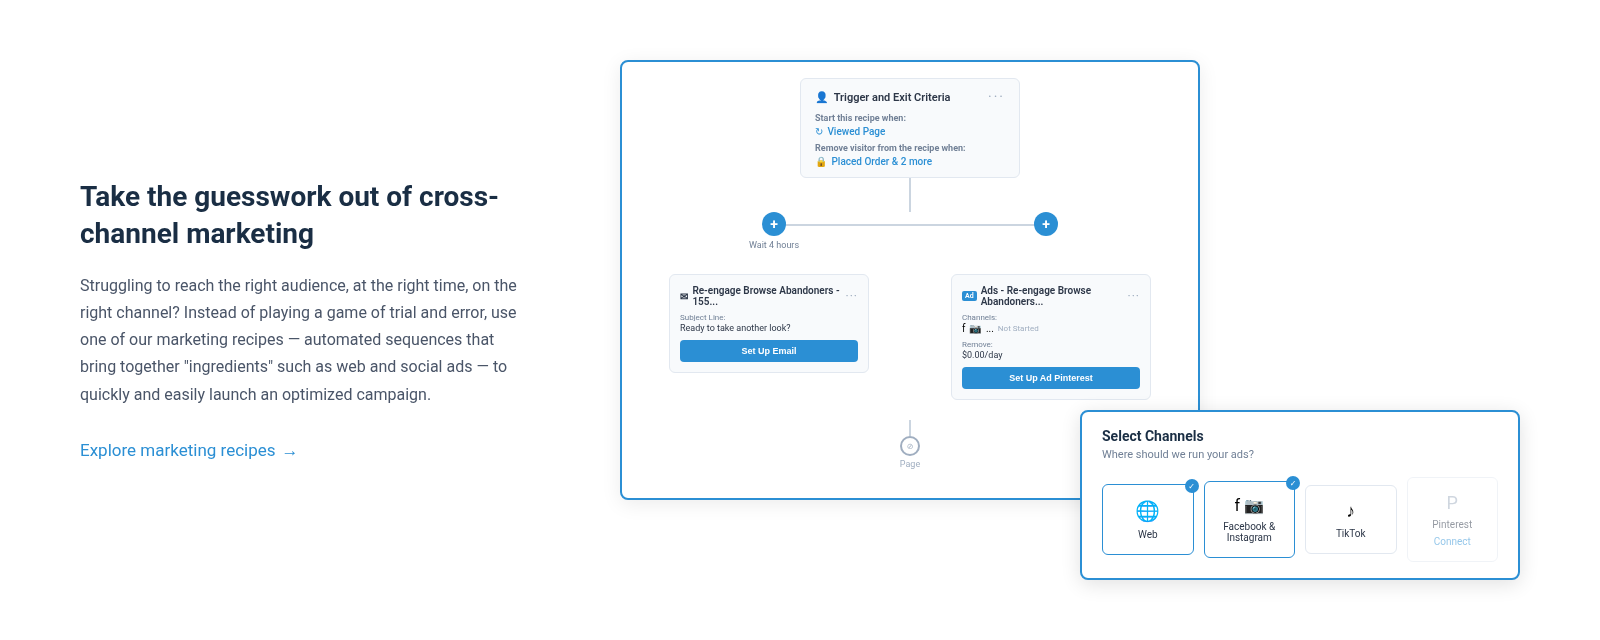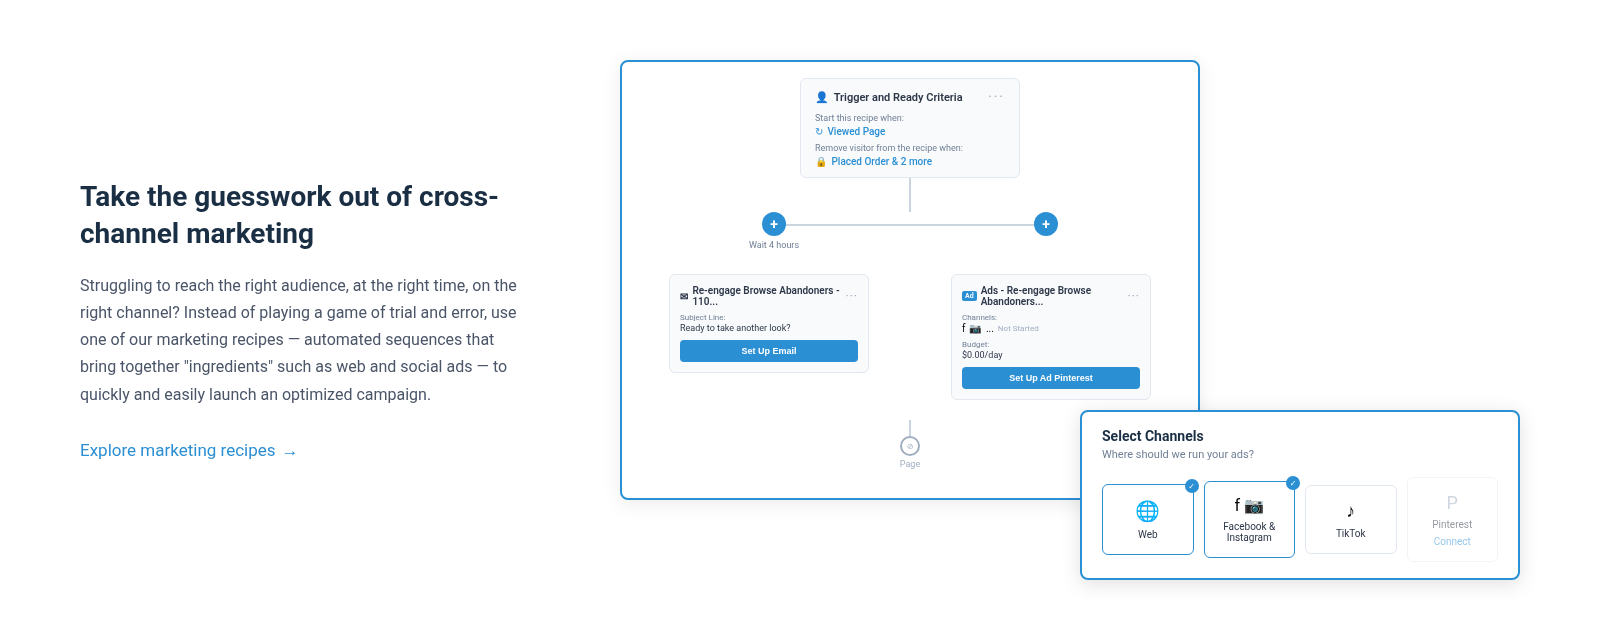--- a/index.html
+++ b/index.html
@@ -92,20 +92,21 @@
     }
     .trigger-dots {
       font-size: 14px;
       color: #a0aec0;
       letter-spacing: 2px;
     }
     .trigger-label {
       font-size: 9px;
       color: #718096;
       margin-bottom: 3px;
+      font-weight: bold;
     }
     .trigger-value {
       font-size: 10px;
       color: #2b8fd4;
       font-weight: 500;
       display: flex;
       align-items: center;
       gap: 4px;
       margin-bottom: 6px;
     }
@@ -380,21 +381,21 @@
   </div>
 
   <div class="right-panel">
 
     <div class="workflow-card">
 
       <div class="trigger-box">
         <div class="trigger-header">
           <div class="trigger-title">
             <span style="font-size:11px;">👤</span>
-            <span>Trigger and Ready Criteria</span>
+            <span>Trigger and Exit Criteria</span>
           </div>
           <span class="trigger-dots">···</span>
         </div>
         <div class="trigger-label">Start this recipe when:</div>
         <div class="trigger-value">
           <span style="color:#2b8fd4;">↻</span>
           <span>Viewed Page</span>
         </div>
         <div class="trigger-label">Remove visitor from the recipe when:</div>
         <div class="trigger-value2">
@@ -414,21 +415,21 @@
           <div class="node-circle">+</div>
         </div>
       </div>
 
       <div class="branch-container">
 
         <div class="email-card">
           <div class="email-card-header">
             <div class="email-card-title">
               <span>✉</span>
-              <span>Re-engage Browse Abandoners - 110...</span>
+              <span>Re-engage Browse Abandoners - 155...</span>
             </div>
             <span class="card-dots">···</span>
           </div>
           <div class="card-field-label">Subject Line:</div>
           <div class="card-field-value">Ready to take another look?</div>
           <button class="setup-btn">Set Up Email</button>
         </div>
 
         <div class="ad-card">
           <div class="ad-card-header">
@@ -438,21 +439,21 @@
             </div>
             <span class="card-dots">···</span>
           </div>
           <div class="card-field-label">Channels:</div>
           <div style="display:flex;align-items:center;gap:4px;margin-bottom:6px;">
             <span style="font-size:10px;">f</span>
             <span style="font-size:10px;">📷</span>
             <span style="font-size:10px;">...</span>
             <span class="not-started-badge">Not Started</span>
           </div>
-          <div class="card-field-label">Budget:</div>
+          <div class="card-field-label">Remove:</div>
           <div class="card-field-value">$0.00/day</div>
           <button class="setup-btn">Set Up Ad Pinterest</button>
         </div>
 
       </div>
 
       <div class="exit-row">
         <div class="connector-line" style="height:16px;"></div>
         <div class="exit-circle">⊘</div>
         <div class="exit-label">Page</div>

